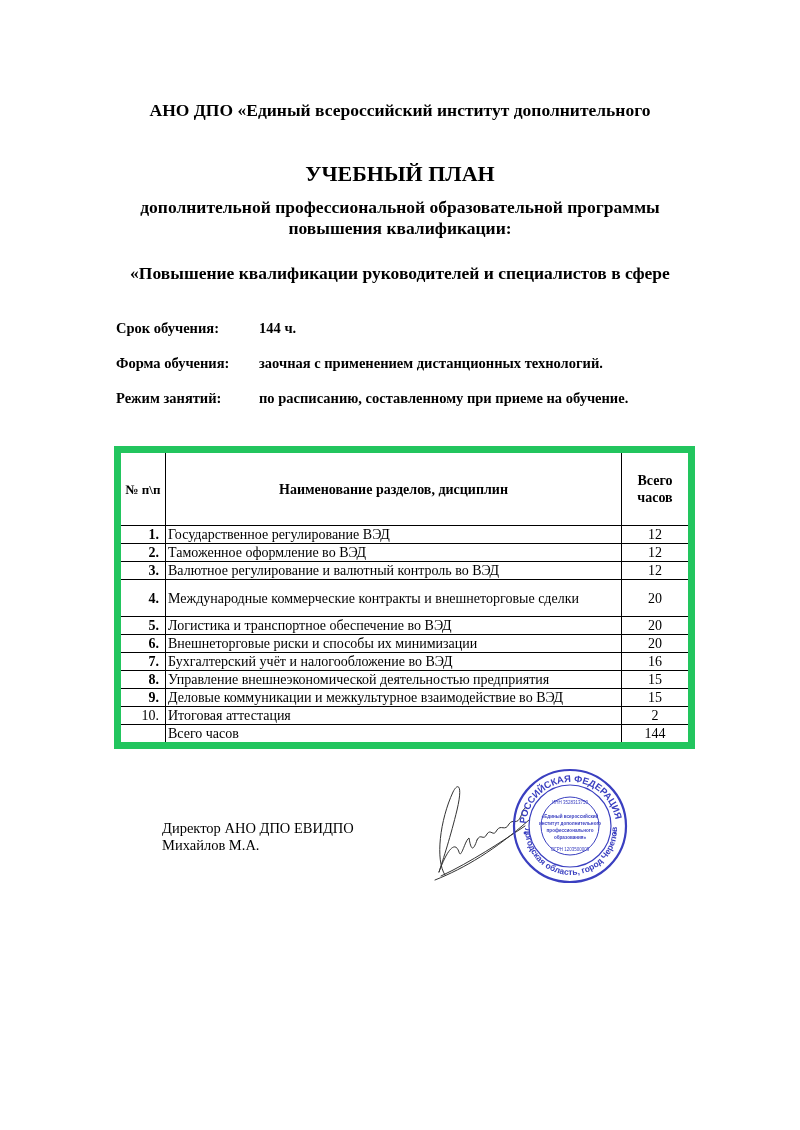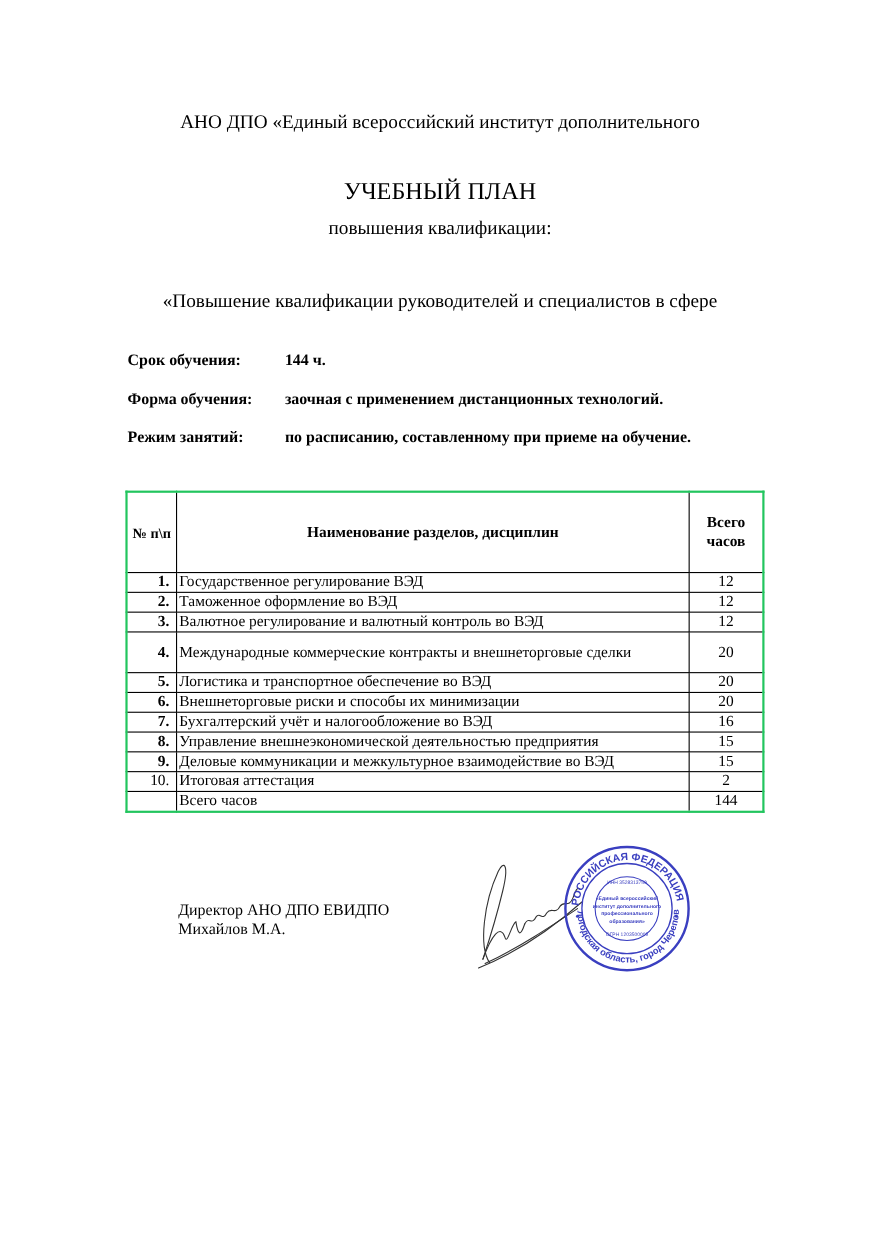--- a/index.html
+++ b/index.html
@@ -1,52 +1,53 @@
 <!DOCTYPE html>
 <html><head>
 <meta charset="utf-8">
 <style>
   html, body { margin: 0; padding: 0; background: #ffffff; }
   body { width: 800px; height: 1130px; position: relative; overflow: hidden;
          font-family: "Liberation Serif", serif; color: #000; }
-  .center { position: absolute; left: 0; width: 800px; text-align: center; font-weight: normal; }
+  .center { position: absolute; left: 0; width: 800px; text-align: center; font-weight: bold; }
   .h1 { top: 99px; font-size: 17.5px; line-height: 22px; }
   .h2 { top: 163px; font-size: 22px; line-height: 22px; }
   .h3 { top: 197px; font-size: 17.5px; line-height: 21px; }
   .h4 { top: 262px; font-size: 17.5px; line-height: 22px; }
   .h4 span { display: block; }
   .meta { position: absolute; left: 116px; font-size: 14.5px; font-weight: bold; }
   .meta .lbl { position: absolute; left: 0; white-space: nowrap; }
   .meta .val { position: absolute; left: 143px; white-space: nowrap; }
   .m1 { top: 320px; } .m2 { top: 355px; } .m3 { top: 390px; }
 
   table { position: absolute; left: 114px; top: 446px; width: 581px; border-collapse: collapse;
           font-size: 14px; line-height: 17px; }
   td, th { border: 1px solid #000; padding: 0 2px; }
   th { font-weight: bold; height: 72px; }
   th.num { width: 44px; font-size: 13px; padding: 0; }
   th.hrs { width: 62px; text-align: center; }
   td.n { text-align: right; font-weight: bold; padding-right: 6px; }
   td.h { text-align: center; }
   tr.tall td { height: 36px; }
   tr.b td { font-weight: normal; }
-  table { border: 2px solid #22c55e; }
+  table { border: 7px solid #22c55e; }
 
   .sig-text { position: absolute; left: 162px; top: 820px; font-size: 14.5px; line-height: 17px; }
   .signature { position: absolute; left: 425px; top: 780px; }
   .stamp { position: absolute; left: 511px; top: 767px; }
 </style>
 </head>
 <body>
 
 <div class="center h1">
   <div>АНО ДПО «Единый всероссийский институт дополнительного</div>
 </div>
 <div class="center h2">УЧЕБНЫЙ ПЛАН</div>
 <div class="center h3">
+  <div>дополнительной профессиональной образовательной программы</div>
   <div>повышения квалификации:</div>
 </div>
 <div class="center h4">
   <span>«Повышение квалификации руководителей и специалистов в сфере</span>
 </div>
 
 <div class="meta m1">
   <span class="lbl">Срок обучения:</span>
   <span class="val">144 ч.</span>
 </div>

